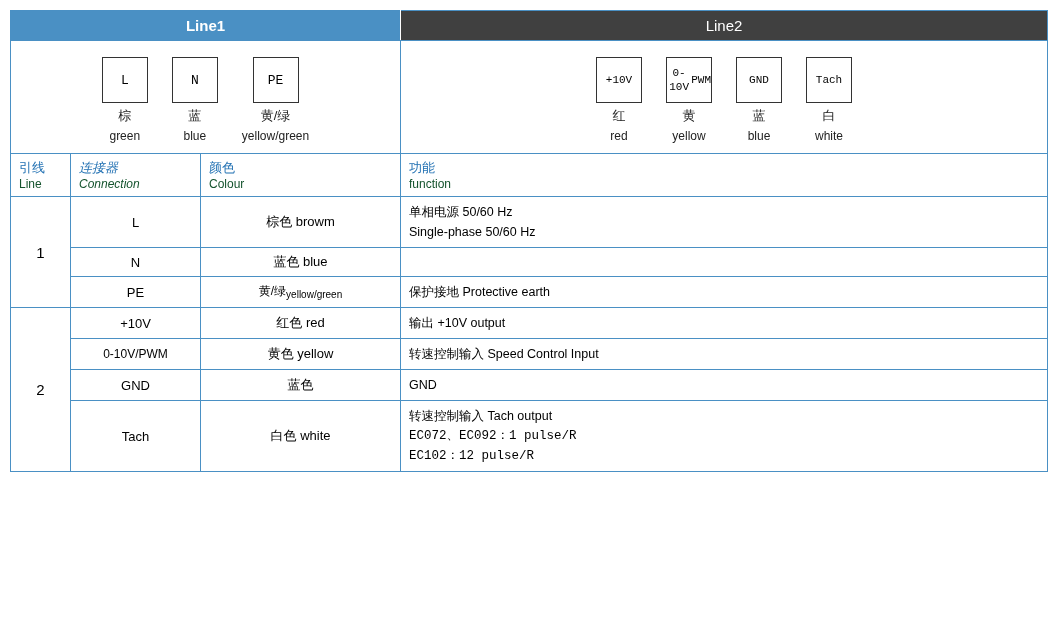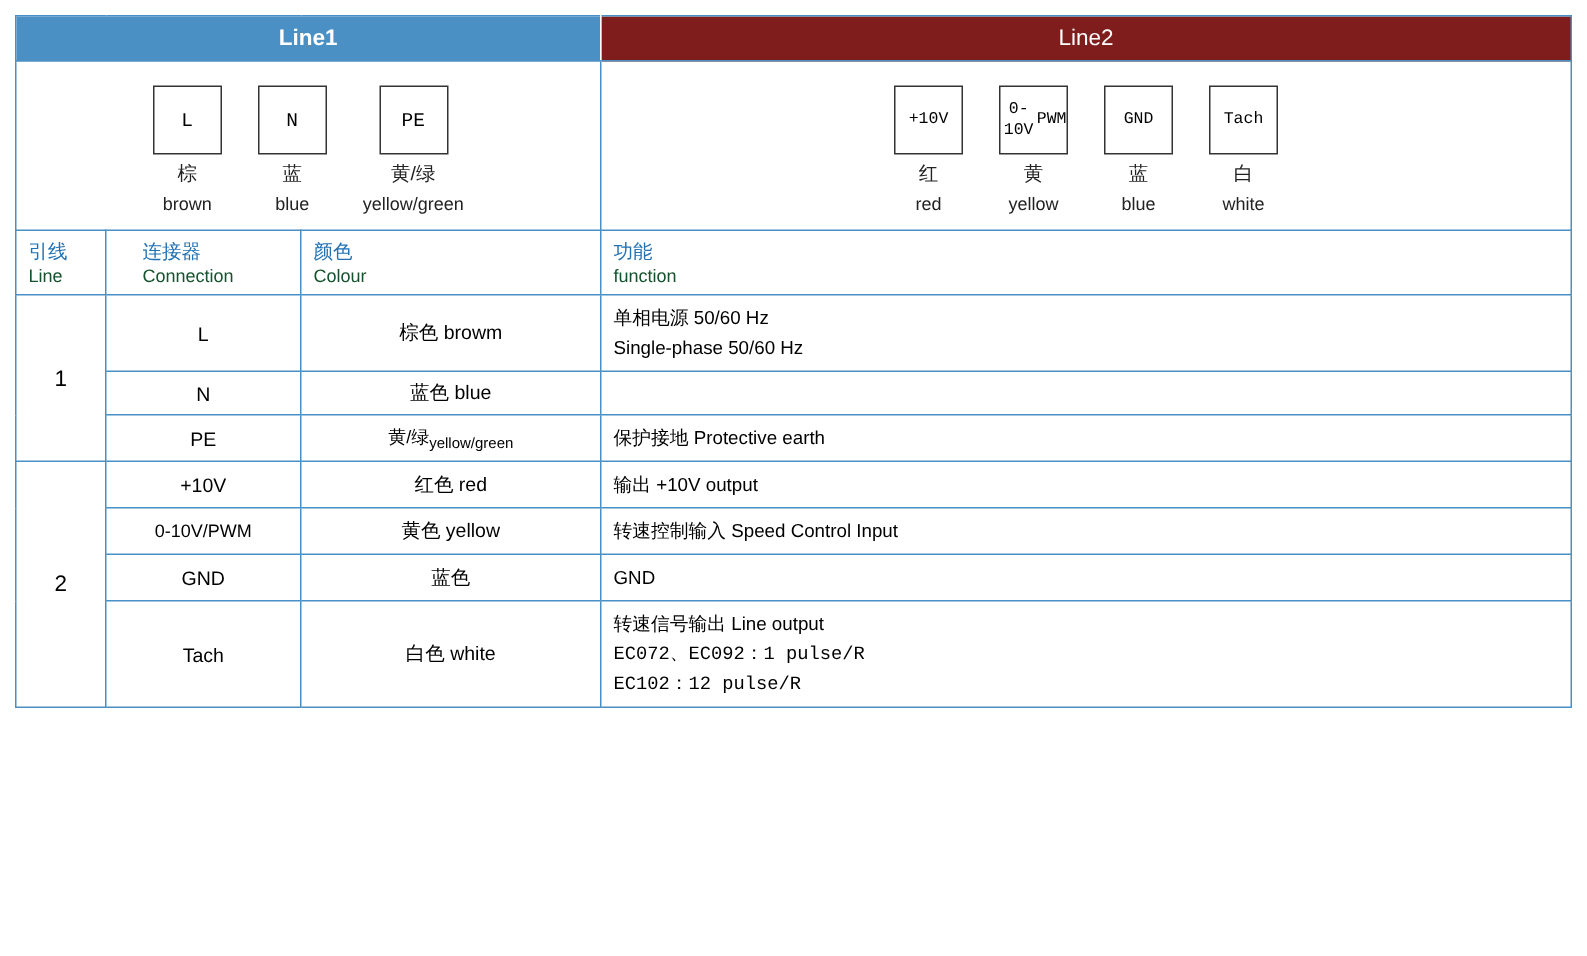--- a/index.html
+++ b/index.html
@@ -95,31 +95,31 @@
     }
   </style>
 </head>
 <body>
 
 <table class="outer-table" style="border-collapse:collapse; width:100%;">
 
   <tbody>
       <tr class="header-row">
     <td colspan="3" style="border-right: 1.5px solid #fff; background:#4a90c4; text-align:center; padding:6px 0; color:#fff; font-size:15px;font-weight:bold;">Line1</td>
-    <td colspan="4" style="background:#7f1d1d; text-align:center; padding:6px 0; color:#fff; font-size:15px;">Line2</td>
+    <td colspan="4" style="background:#404040; text-align:center; padding:6px 0; color:#fff; font-size:15px;">Line2</td>
   </tr>
 
   <tr>
     <td colspan="3" class="diagram-cell" style="border-right:1.5px solid #4a90c4; padding: 16px 0 10px 0;">
       <div class="connector-group">
 
         <div class="connector-item">
           <div class="connector-box">L</div>
           <span class="connector-label-zh">棕</span>
-          <span class="connector-label-en">brown</span>
+          <span class="connector-label-en">green</span>
         </div>
 
         <div class="connector-item">
           <div class="connector-box">N</div>
           <span class="connector-label-zh">蓝</span>
           <span class="connector-label-en">blue</span>
         </div>
 
         <div class="connector-item">
           <div class="connector-box">PE</div>
@@ -159,21 +159,21 @@
         </div>
       </div>
     </td>
   </tr>
 
   <tr style="border-top: 1.5px solid #4a90c4;">
     <td style="padding:5px 8px; width:60px; border:1.5px solid #4a90c4;">
       <span class="col-header-zh">引线</span>
       <span class="col-header-en">Line</span>
     </td>
-    <td style="padding:5px 24px; width:130px; border:1.5px solid #4a90c4;">
+    <td style="padding:5px 8px; width:130px; border:1.5px solid #4a90c4;font-style:italic;">
       <span class="col-header-zh">连接器</span>
       <span class="col-header-en">Connection</span>
     </td>
     <td style="padding:5px 8px; width:200px; border:1.5px solid #4a90c4;">
       <span class="col-header-zh">颜色</span>
       <span class="col-header-en">Colour</span>
     </td>
     <td colspan="4" style="padding:5px 8px; border:1.5px solid #4a90c4;">
       <span class="col-header-zh">功能</span>
       <span class="col-header-en">function</span>
@@ -221,19 +221,19 @@
     <td class="connector-text" style="border:1.5px solid #4a90c4; padding:5px 8px; text-align:center;">GND</td>
     <td class="colour-text" style="border:1.5px solid #4a90c4; padding:5px 8px; text-align:center;">蓝色</td>
     <td colspan="4" style="border:1.5px solid #4a90c4; padding:5px 8px;">
       <div class="function-text">GND</div>
     </td>
   </tr>
   <tr>
     <td class="connector-text" style="border:1.5px solid #4a90c4; padding:5px 8px; text-align:center;">Tach</td>
     <td class="colour-text" style="border:1.5px solid #4a90c4; padding:5px 8px; text-align:center;">白色 white</td>
     <td colspan="4" style="border:1.5px solid #4a90c4; padding:5px 8px;">
-      <div class="function-text">转速信号输出 Line output</div>
+      <div class="function-text">转速控制输入 Tach output</div>
       <div class="function-text" style="font-family:'Courier New',monospace;">EC072、EC092：1 pulse/R</div>
       <div class="function-text" style="font-family:'Courier New',monospace;">EC102：12 pulse/R</div>
     </td>
   </tr>
 </tbody>
   </table>
 
 </body></html>

